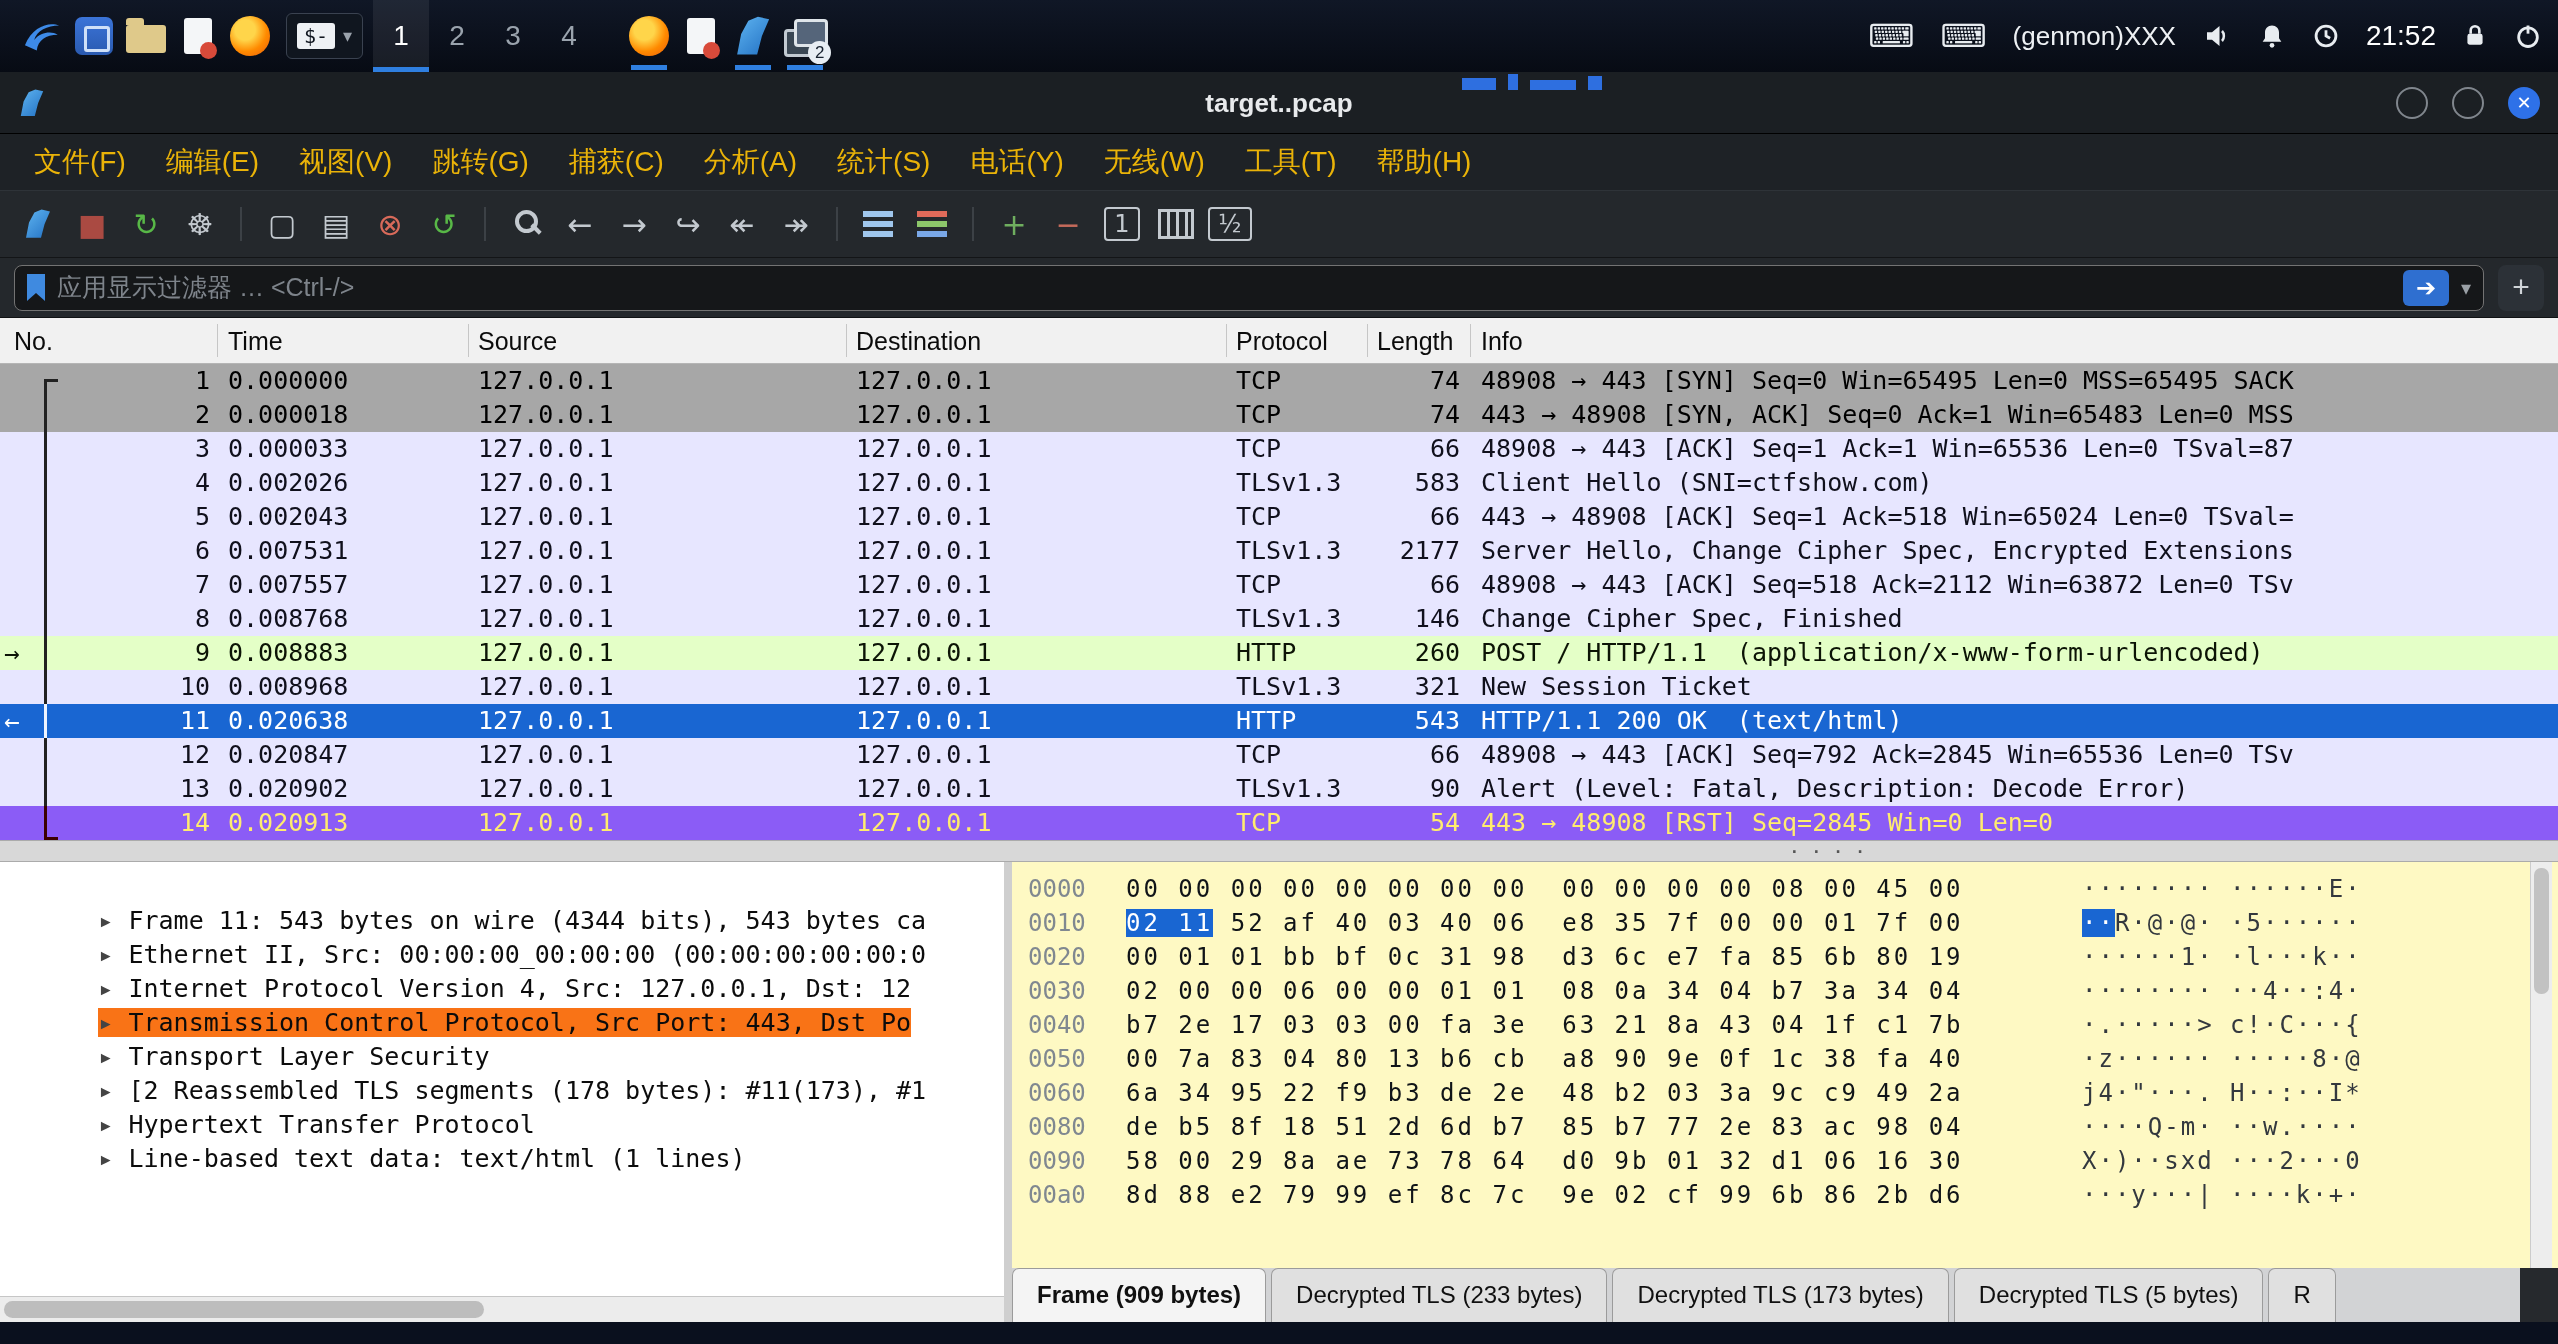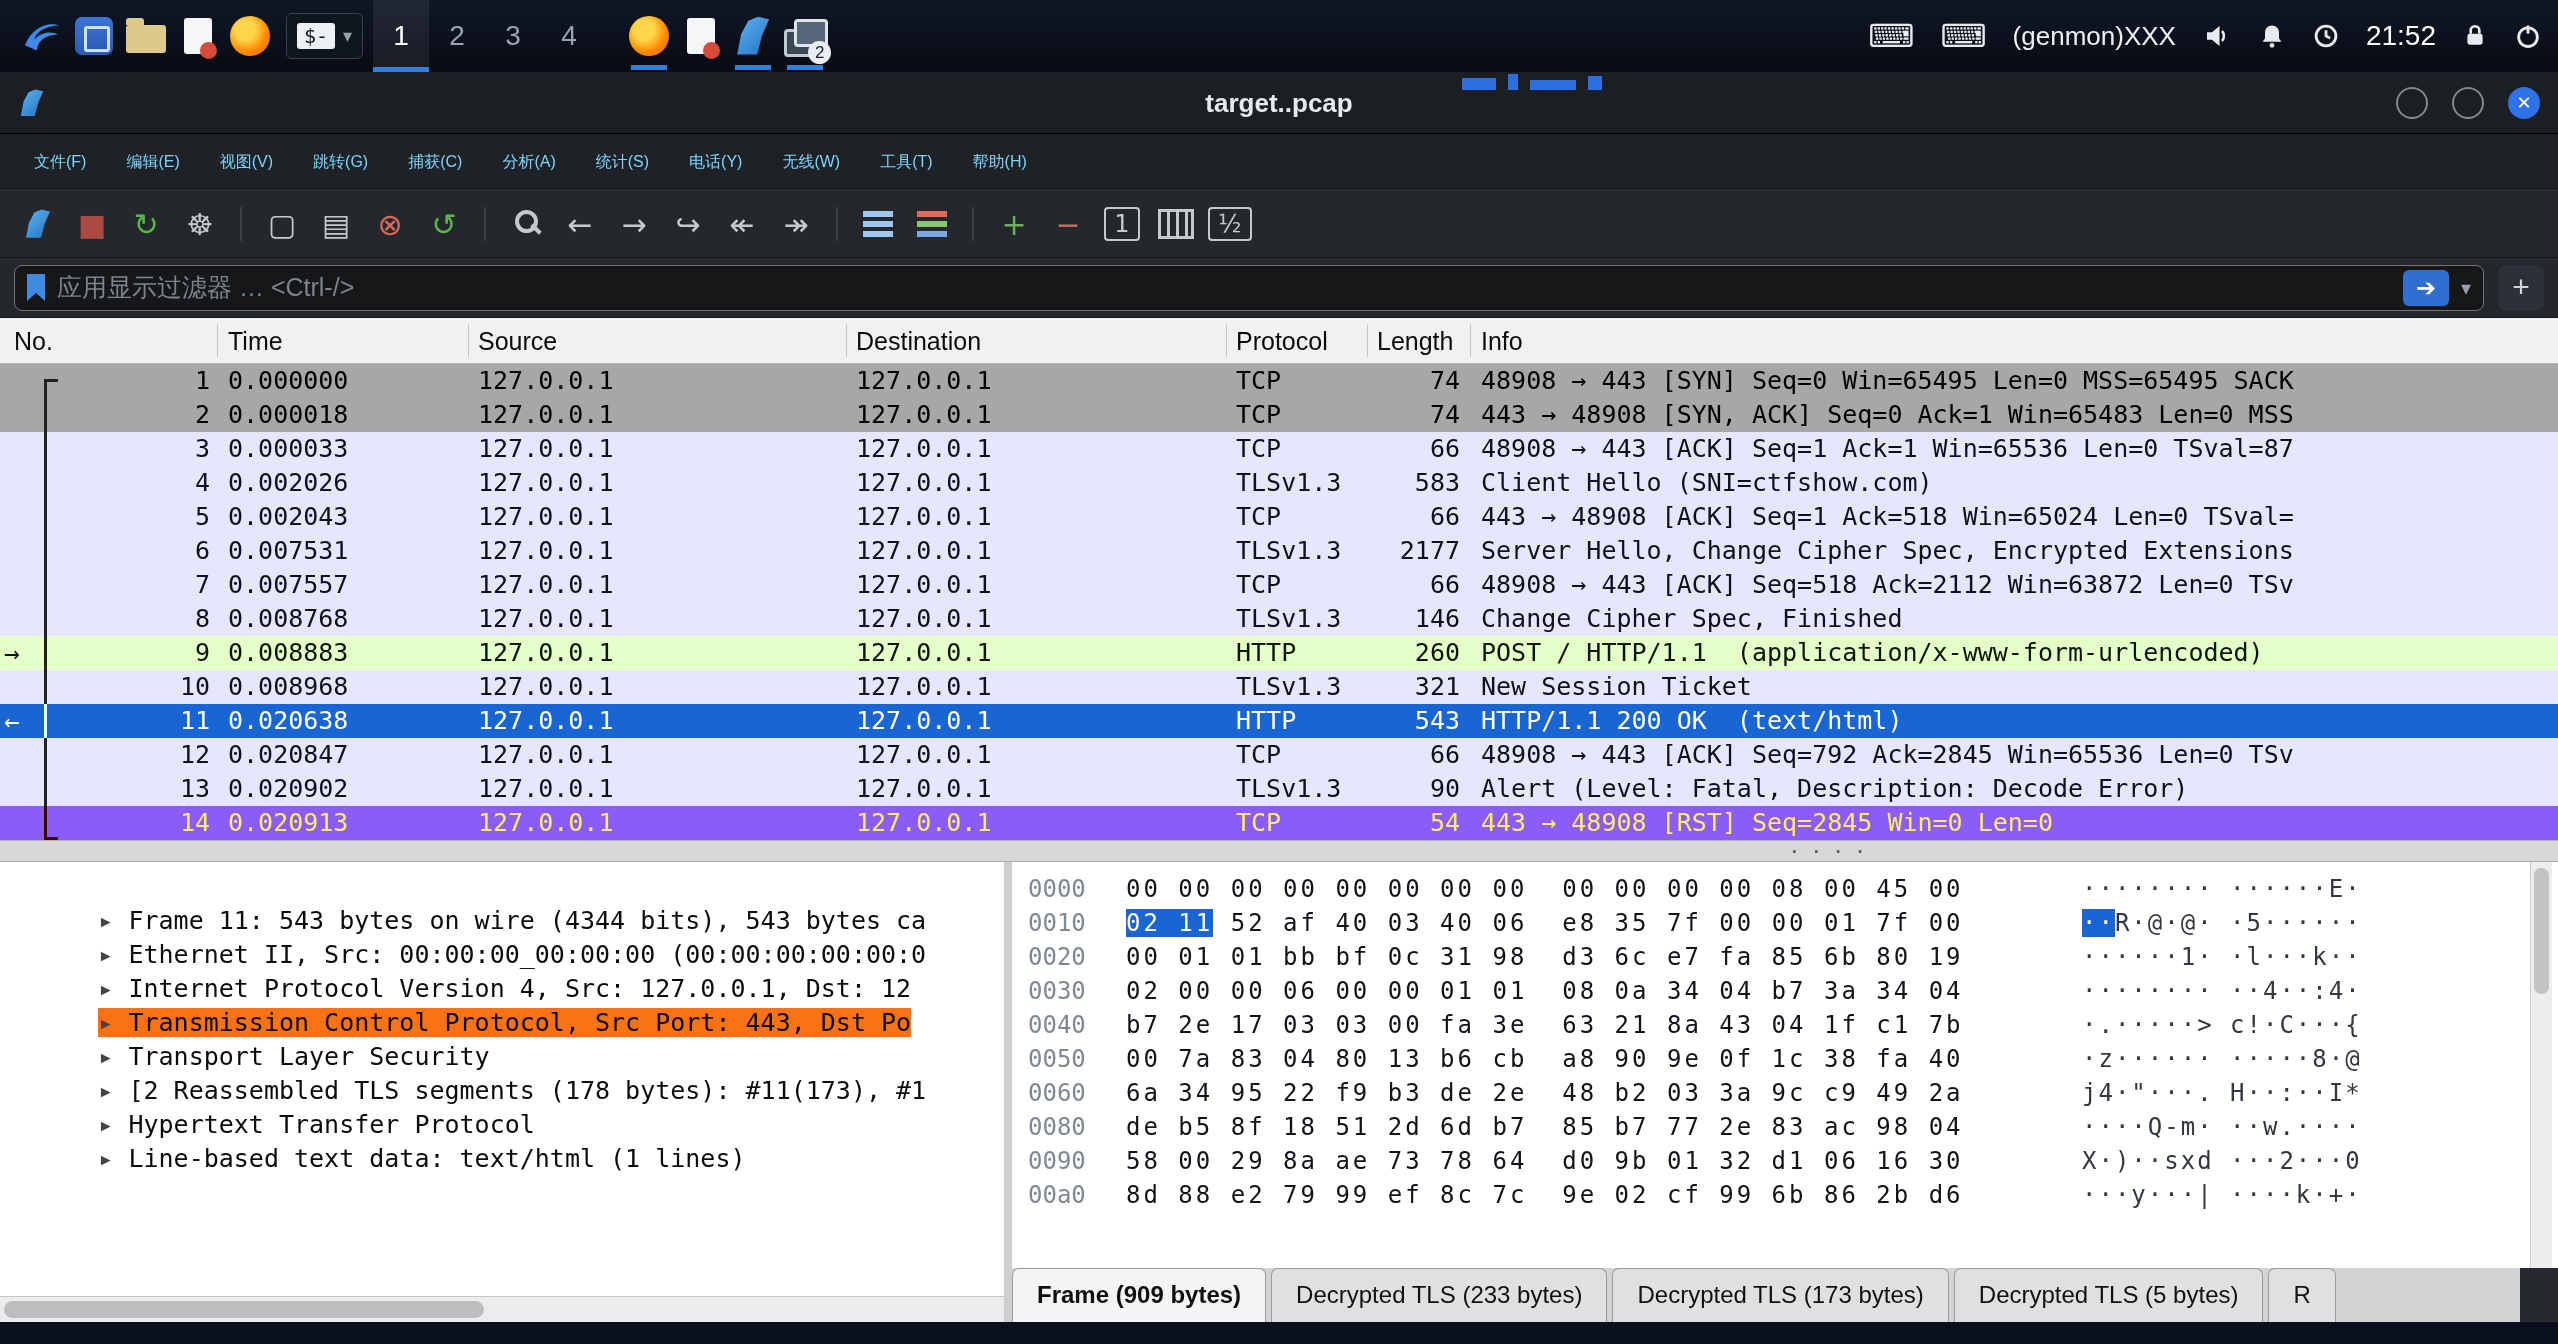--- a/index.html
+++ b/index.html
@@ -40,21 +40,21 @@
   #deskmarks i{display:block;background:#2e6fe0}
 
   
   #titlebar{position:absolute;top:72px;left:0;width:2558px;height:62px;background:#1b1f23;border-bottom:1px solid #000}
   #wintitle{position:absolute;left:0;right:0;top:0;height:62px;line-height:62px;text-align:center;color:#e8eaec;font-size:26px;font-weight:700}
   #winbtns{position:absolute;right:18px;top:15px;display:flex;gap:24px}
   .wbtn{width:32px;height:32px;border-radius:50%;border:2px solid #80868d;cursor:pointer}
   .wbtn.close{border:none;background:#2e71e8;color:#fff;font-size:18px;line-height:32px;text-align:center}
 
   #menubar{position:absolute;top:134px;left:0;width:2558px;height:56px;background:#1e2226;display:flex;align-items:center;padding-left:14px}
-  .mitem{padding:0 20px;font-size:16px;color:#7dd3fc;height:56px;line-height:56px;cursor:pointer}
+  .mitem{padding:0 20px;font-size:28px;color:#eab308;height:56px;line-height:56px;cursor:pointer}
 
   #toolbar{position:absolute;top:190px;left:0;width:2558px;height:68px;background:#24282c;border-top:1px solid #2e3338;border-bottom:1px solid #131517;display:flex;align-items:center;padding-left:12px;gap:2px}
   .tbtn{min-width:52px;height:50px;display:flex;align-items:center;justify-content:center;font-size:30px;color:#c3c9cf;font-family:"DejaVu Sans",sans-serif;cursor:pointer}
   .tbtn.sep{min-width:2px;width:2px;height:34px;background:#3c4146;margin:0 12px;cursor:default}
   .tbtn.finbtn::before{content:"";width:30px;height:30px;background:linear-gradient(135deg,#63b9f4,#1e6cc0);
     clip-path:polygon(10% 96%,20% 45%,38% 12%,62% 2%,90% 8%,72% 50%,60% 96%)}
   .tbtn.mag::before{content:"";width:15px;height:15px;border:4px solid #c3c9cf;border-radius:50%;margin-right:-4px;margin-top:-6px}
   .tbtn.mag::after{content:"";width:4px;height:12px;background:#c3c9cf;transform:rotate(-45deg);margin-top:10px}
   .tbtn.list-blue::before{content:"";width:30px;height:26px;
     background:linear-gradient(to bottom,#9fc6ec 0 6px,transparent 6px 10px,#9fc6ec 10px 16px,transparent 16px 20px,#9fc6ec 20px 26px)}
@@ -108,21 +108,21 @@
   
   #details{position:absolute;top:862px;left:0;width:1004px;height:434px;background:#fff;padding-top:8px;overflow:hidden}
   .dline{height:34px;line-height:34px;font-family:"DejaVu Sans Mono",monospace;font-size:25px;padding-left:8px;white-space:pre;color:#0c0c0c;cursor:pointer}
   .dtxt::before{content:"▸ ";color:#444}
   .dline.selected .dtxt{background:#f97316}
   #vsplit{position:absolute;top:862px;left:1004px;width:8px;height:460px;background:#cfcfcf;cursor:col-resize}
   #dscroll{position:absolute;top:1296px;left:0;width:1004px;height:26px;background:#ececec;border-top:1px solid #c6c6c6}
   #dscroll .thumb{position:absolute;left:4px;top:4px;width:480px;height:17px;background:#bdbdbd;border-radius:9px;cursor:pointer}
 
   
-  #hexpane{position:absolute;top:862px;left:1012px;width:1546px;height:406px;background:#ffffff;padding-top:10px;overflow:hidden}
+  #hexpane{position:absolute;top:862px;left:1012px;width:1546px;height:406px;background:#fef9c3;padding-top:10px;overflow:hidden}
   .hrow{height:34px;line-height:34px;font-family:"DejaVu Sans Mono",monospace;font-size:24px;white-space:pre;display:flex;cursor:text}
   .hoff{width:114px;padding-left:16px;color:#808890}
   .hhex{width:872px;letter-spacing:3px;color:#101418}
   .hascii{margin-left:84px;letter-spacing:2px;color:#33383e}
   .hl{background:#1966d2;color:#fff}
   .hrow i{font-style:normal}
   .hl:empty{display:none}
   #hexscroll{position:absolute;top:862px;left:2530px;width:22px;height:406px;background:#ededed;border-left:1px solid #ccc}
   #hexscroll .thumb{position:absolute;left:3px;top:6px;width:15px;height:126px;background:#c2c2c2;border-radius:7px;cursor:pointer}
 

